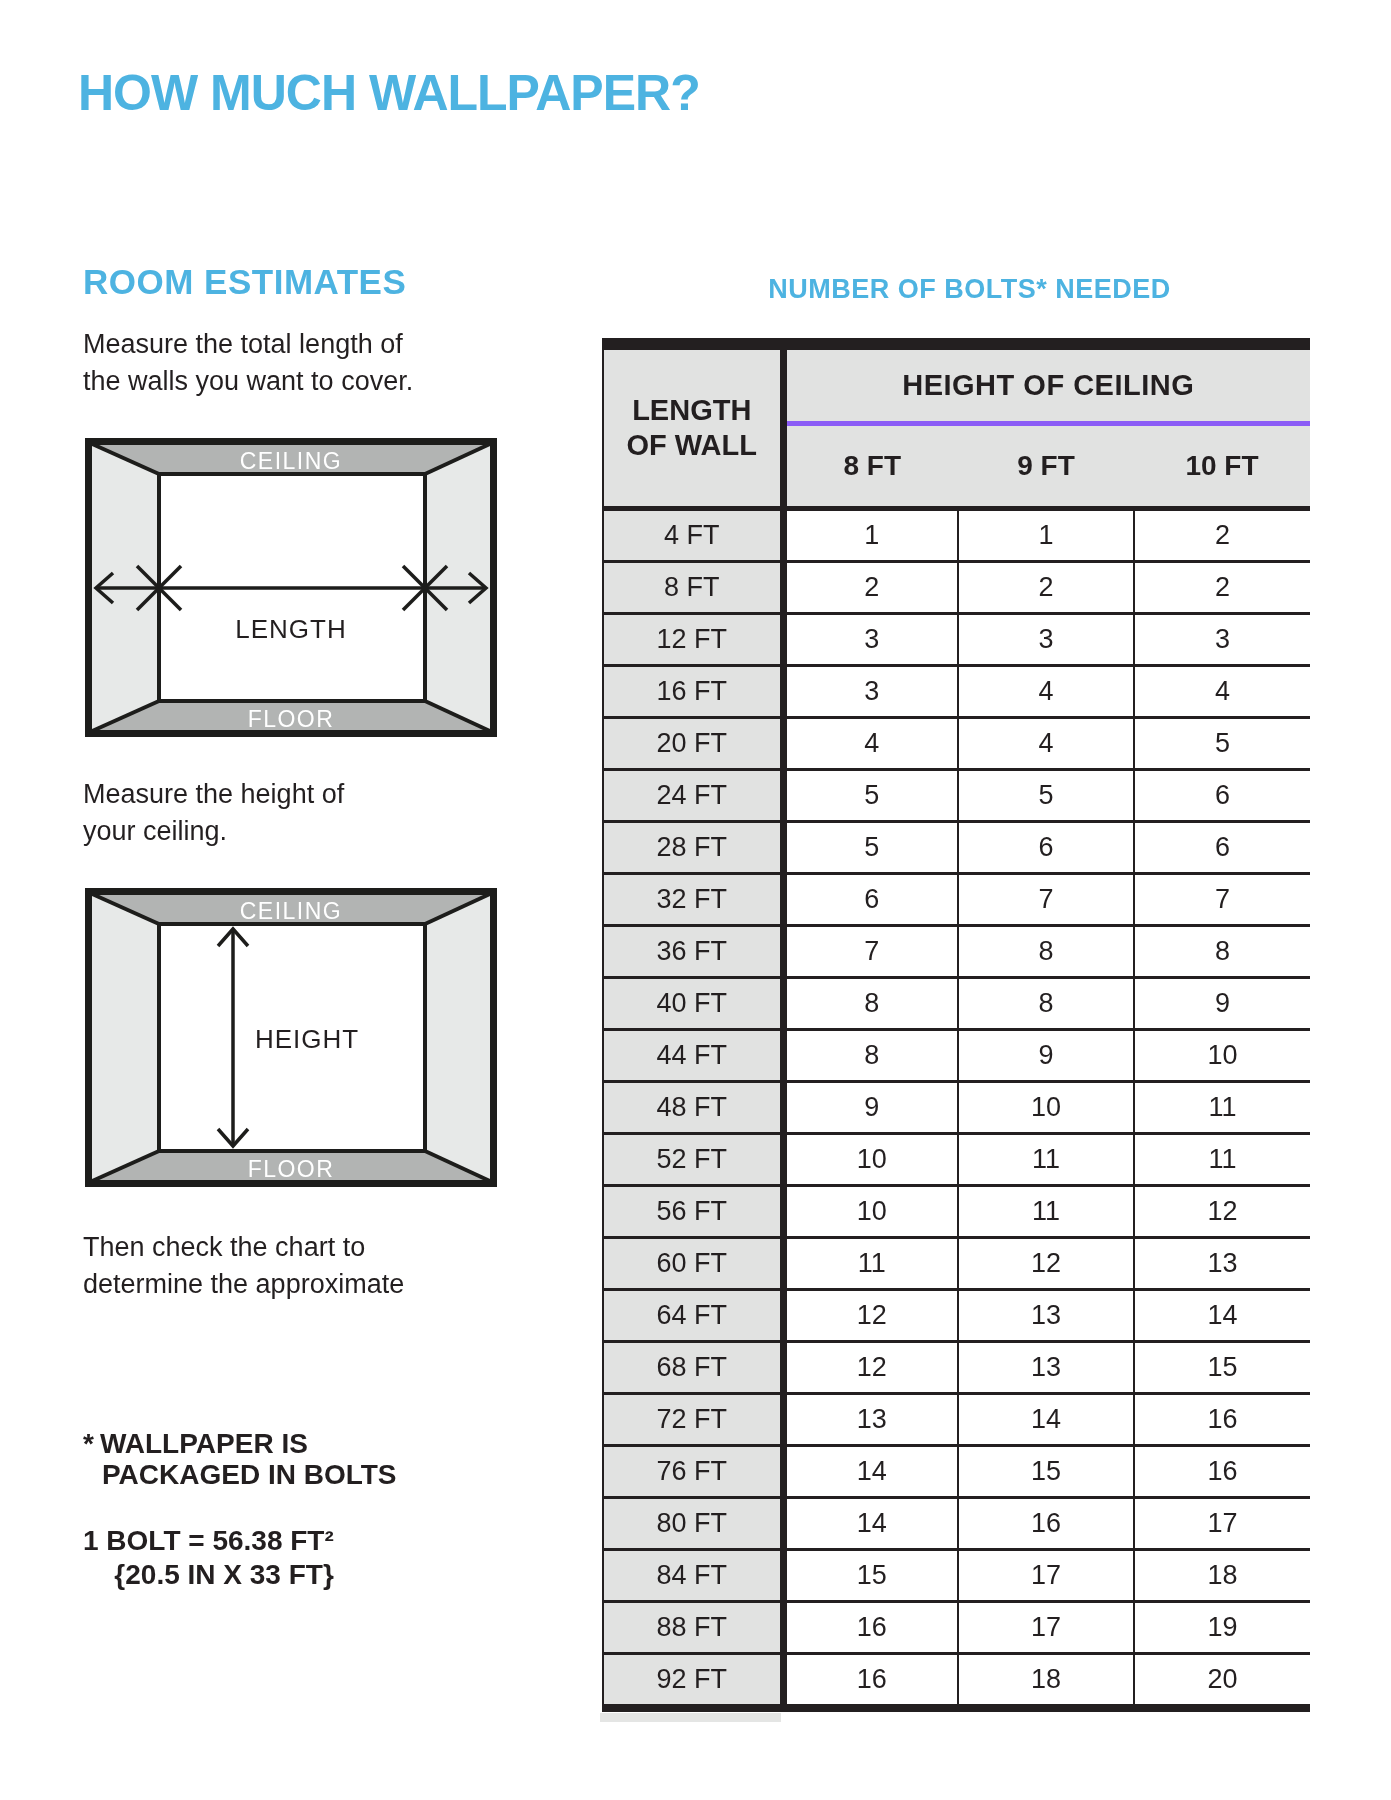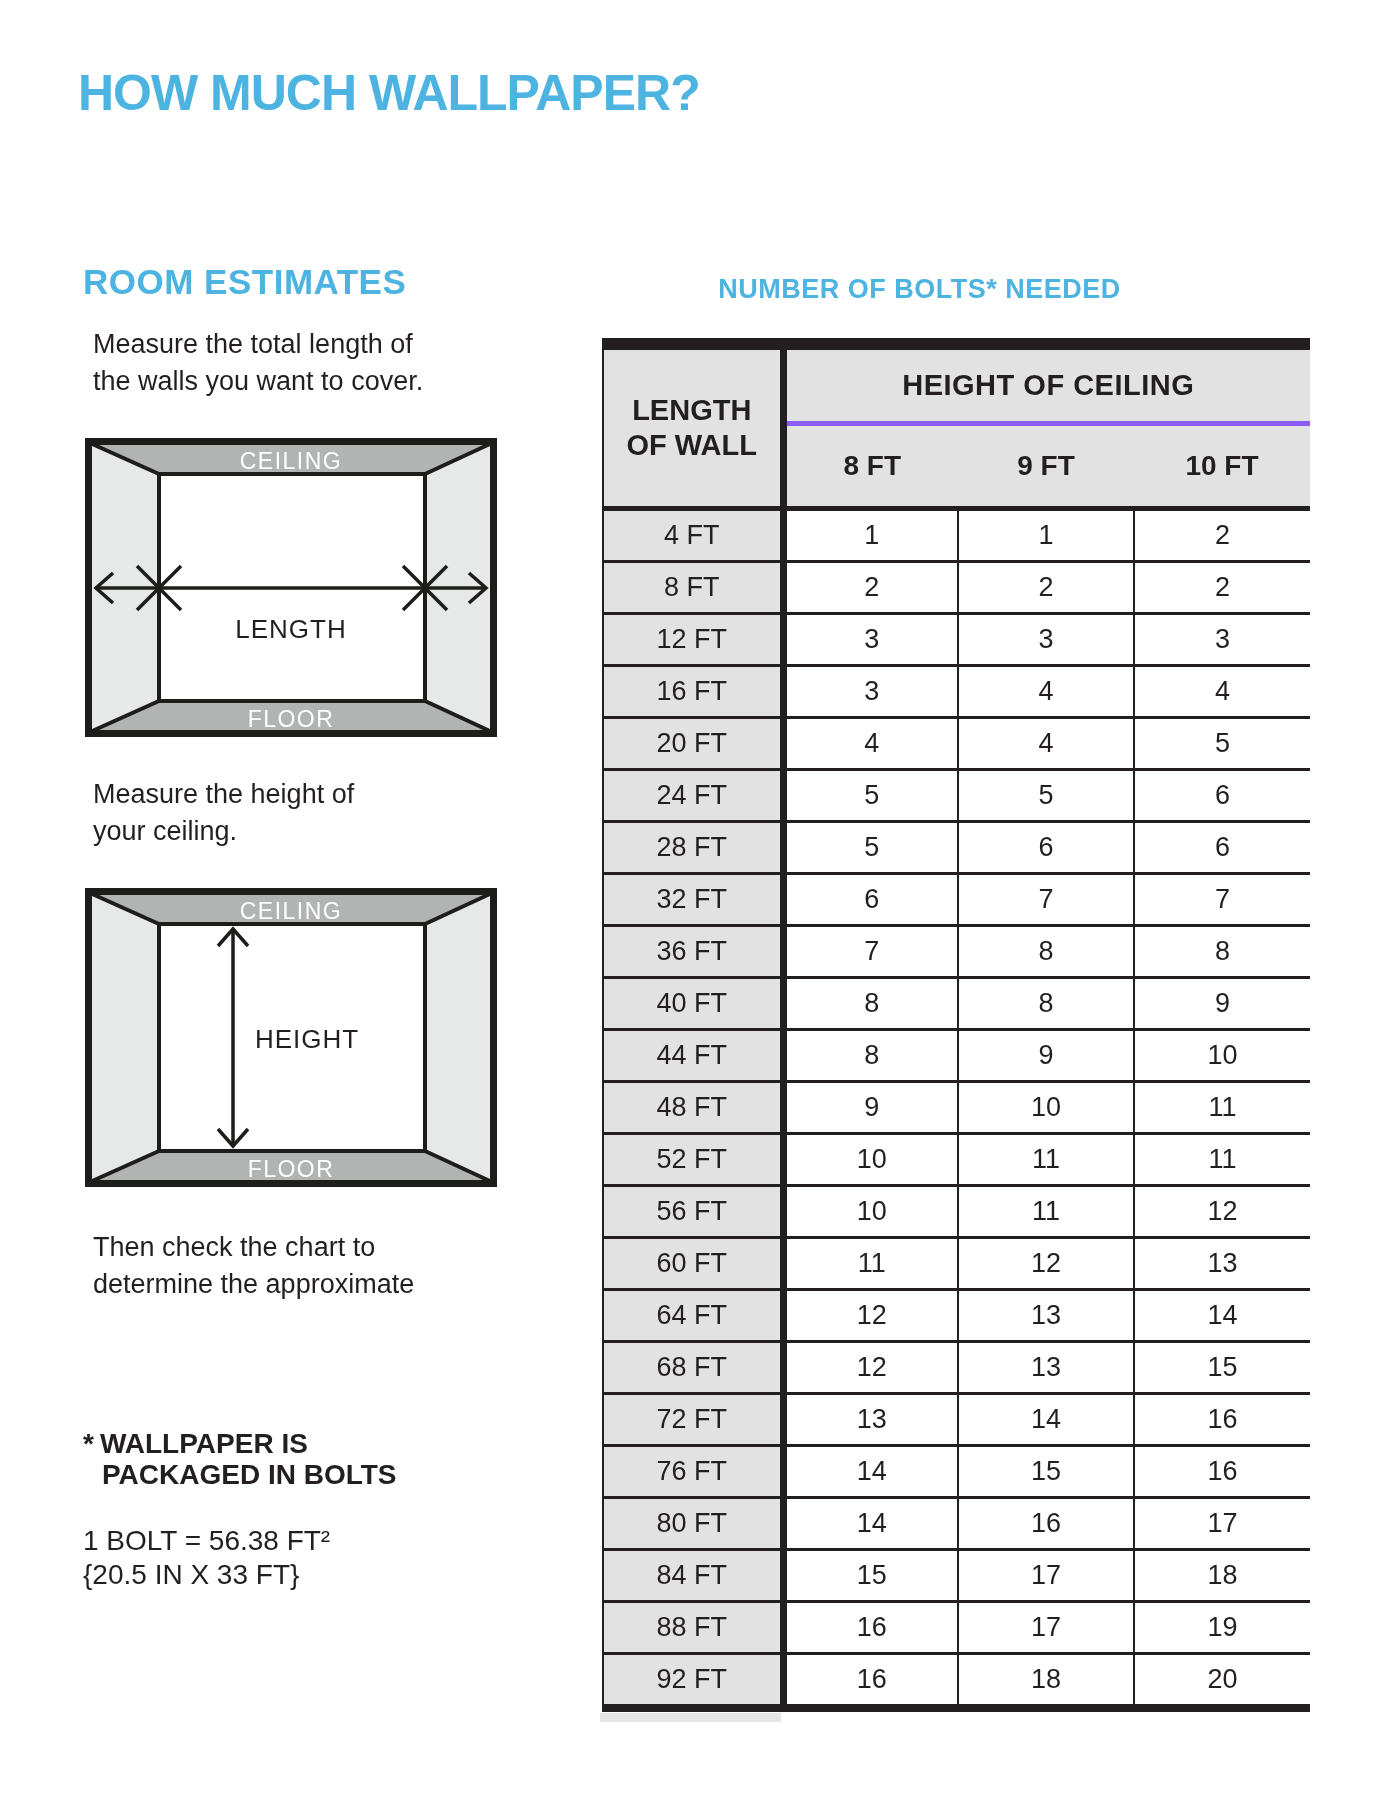--- a/index.html
+++ b/index.html
@@ -21,47 +21,47 @@
     color: #4db3e1;
     white-space: nowrap;
   }
   .section-heading {
     position: absolute; left: 83px; top: 262px;
     font-size: 35px; font-weight: bold; letter-spacing: 0.5px;
     color: #4db3e1;
     white-space: nowrap;
   }
   .table-title {
-    position: absolute; left: 566px; top: 274px; width: 707px;
+    position: absolute; left: 616px; top: 274px; width: 707px;
     text-align: center;
     font-size: 27px; font-weight: bold; letter-spacing: 0.5px;
     color: #4db3e1;
     white-space: nowrap;
   }
 
   
   .para {
-    position: absolute; left: 93px;
+    position: absolute; left: 83px;
     font-size: 27px; line-height: 37px;
   }
   .para span { display: block; }
   #para1 { top: 326px; }
   #para2 { top: 776px; }
   #para3 { top: 1229px; }
 
   .footnote {
     position: absolute; left: 83px; top: 1428px;
     font-size: 28px; font-weight: bold; line-height: 31px;
   }
   .footnote .fn-line2 { display: block; padding-left: 19px; }
   .footnote .fn-text { margin-left: 6px; }
 
   .bolt-spec {
     position: absolute; left: 83px; top: 1524px;
-    font-size: 28px; font-weight: normal; line-height: 34px;
+    font-size: 28px; font-weight: bold; line-height: 34px; text-align: right;
   }
   .bolt-spec span { display: block; }
 
   
   .diagram { position: absolute; left: 85px; width: 412px; height: 299px; }
   #diagram-length { top: 438px; }
   #diagram-height { top: 888px; }
 
   
   table.bolts {

